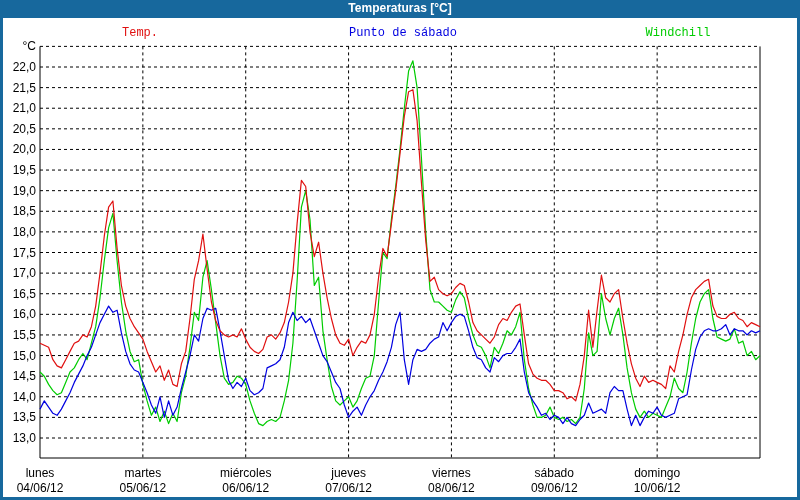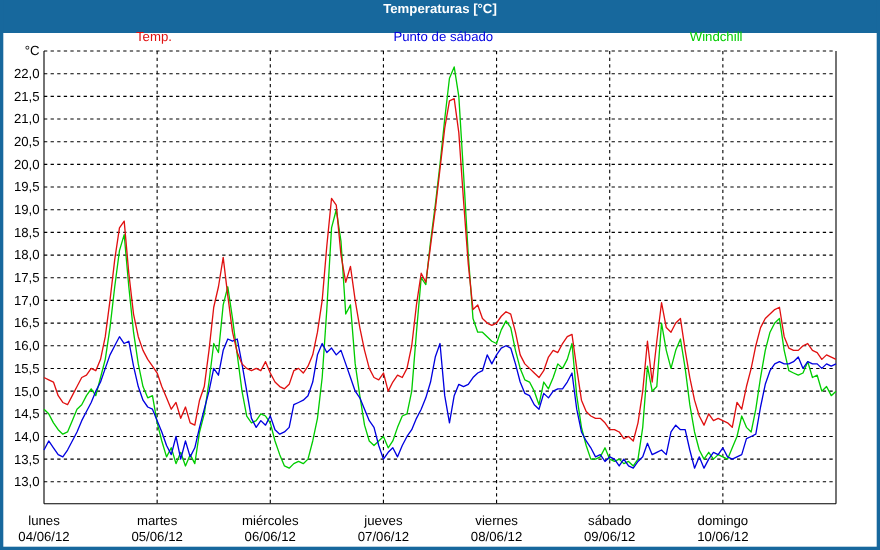--- a/index.html
+++ b/index.html
@@ -1,38 +1,38 @@
 <!DOCTYPE html>
 <html><head>
 <meta charset="utf-8">
 <style>
   html,body{margin:0;padding:0;background:#e8e8e8;font-family:"Liberation Sans",sans-serif;}
   .window{position:relative;width:800px;height:500px;background:#ffffff;overflow:hidden;}
-  .titlebar{position:absolute;left:0;top:0;width:800px;height:30px;background:#17689d;
+  .titlebar{position:absolute;left:0;top:0;width:800px;height:18px;background:#17689d;
     color:#ffffff;font-size:12px;font-weight:bold;text-align:center;line-height:17px;}
   .border-left{position:absolute;left:0;top:0;width:3px;height:500px;background:#17689d;}
   .border-right{position:absolute;right:0;top:0;width:3px;height:500px;background:#17689d;}
   .border-bottom{position:absolute;left:0;bottom:0;width:800px;height:3px;background:#17689d;}
-  .legend-item{position:absolute;top:26px;transform:translateX(-50%);font-size:12px;white-space:nowrap;}
+  .legend-item{position:absolute;top:26px;transform:translateX(-50%);font-size:12px;white-space:nowrap;font-family:Liberation Mono, monospace;}
   .unit-label{position:absolute;left:0;top:39px;width:36px;text-align:right;font-size:12px;color:#000;}
   svg.chart{position:absolute;left:0;top:0;}
   text{font-family:"Liberation Sans",sans-serif;}
 </style>
 </head>
 <body>
 
 <div class="window">
 
   <div class="titlebar">
     <span>Temperaturas [°C]</span>
   </div>
 
   <span class="legend-item" style="left: 140px; color: rgb(224, 16, 16);">Temp.</span>
   <span class="legend-item" style="left: 403px; color: rgb(0, 0, 224);">Punto de sábado</span>
-  <span class="legend-item" style="left: 651px; color: rgb(0, 204, 0);">Windchill</span>
+  <span class="legend-item" style="left: 678px; color: rgb(0, 204, 0);">Windchill</span>
 
   <span class="unit-label">°C</span>
 
   <svg class="chart" id="chart-svg" width="800" height="500" viewBox="0 0 800 500">
       <line x1="40" y1="46.388888888888886" x2="760" y2="46.388888888888886" stroke="#000000" stroke-width="1" stroke-dasharray="3,3"></line>
       <line x1="40" y1="67" x2="760" y2="67" stroke="#000000" stroke-width="1" stroke-dasharray="3,3"></line>
       <line x1="40" y1="87.61111111111111" x2="760" y2="87.61111111111111" stroke="#000000" stroke-width="1" stroke-dasharray="3,3"></line>
       <line x1="40" y1="108.22222222222223" x2="760" y2="108.22222222222223" stroke="#000000" stroke-width="1" stroke-dasharray="3,3"></line>
       <line x1="40" y1="128.83333333333331" x2="760" y2="128.83333333333331" stroke="#000000" stroke-width="1" stroke-dasharray="3,3"></line>
       <line x1="40" y1="149.44444444444446" x2="760" y2="149.44444444444446" stroke="#000000" stroke-width="1" stroke-dasharray="3,3"></line>

